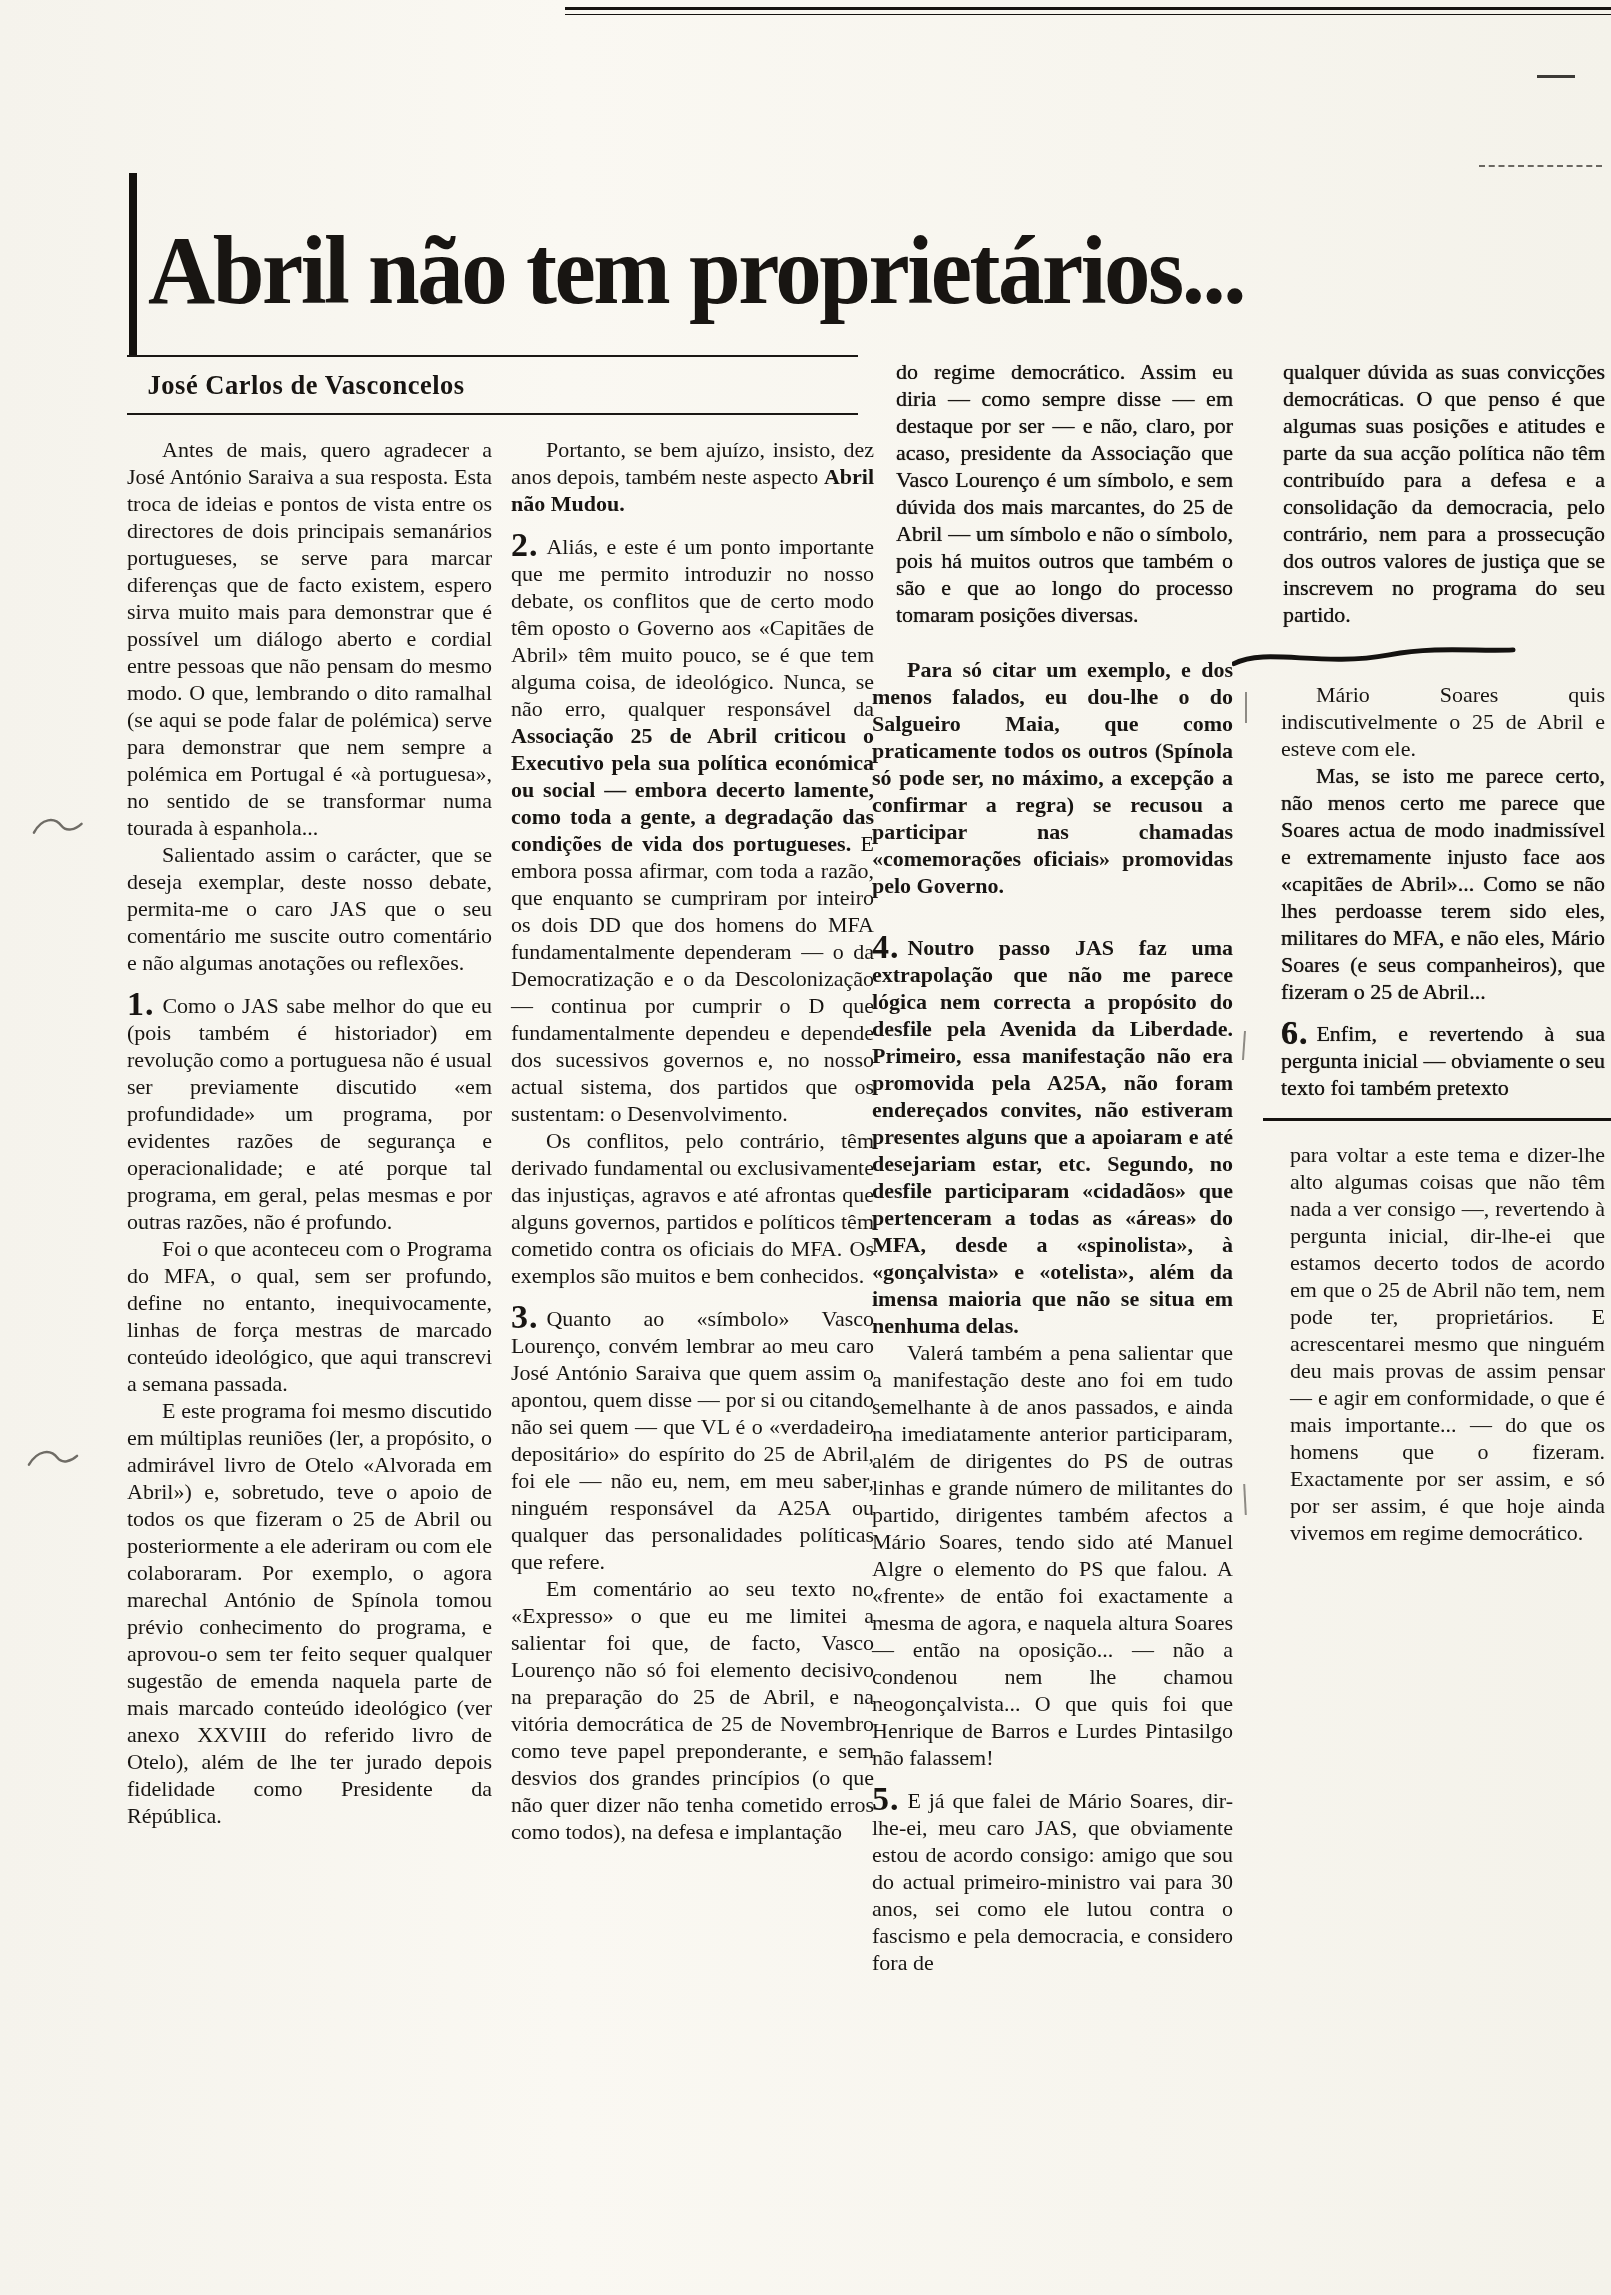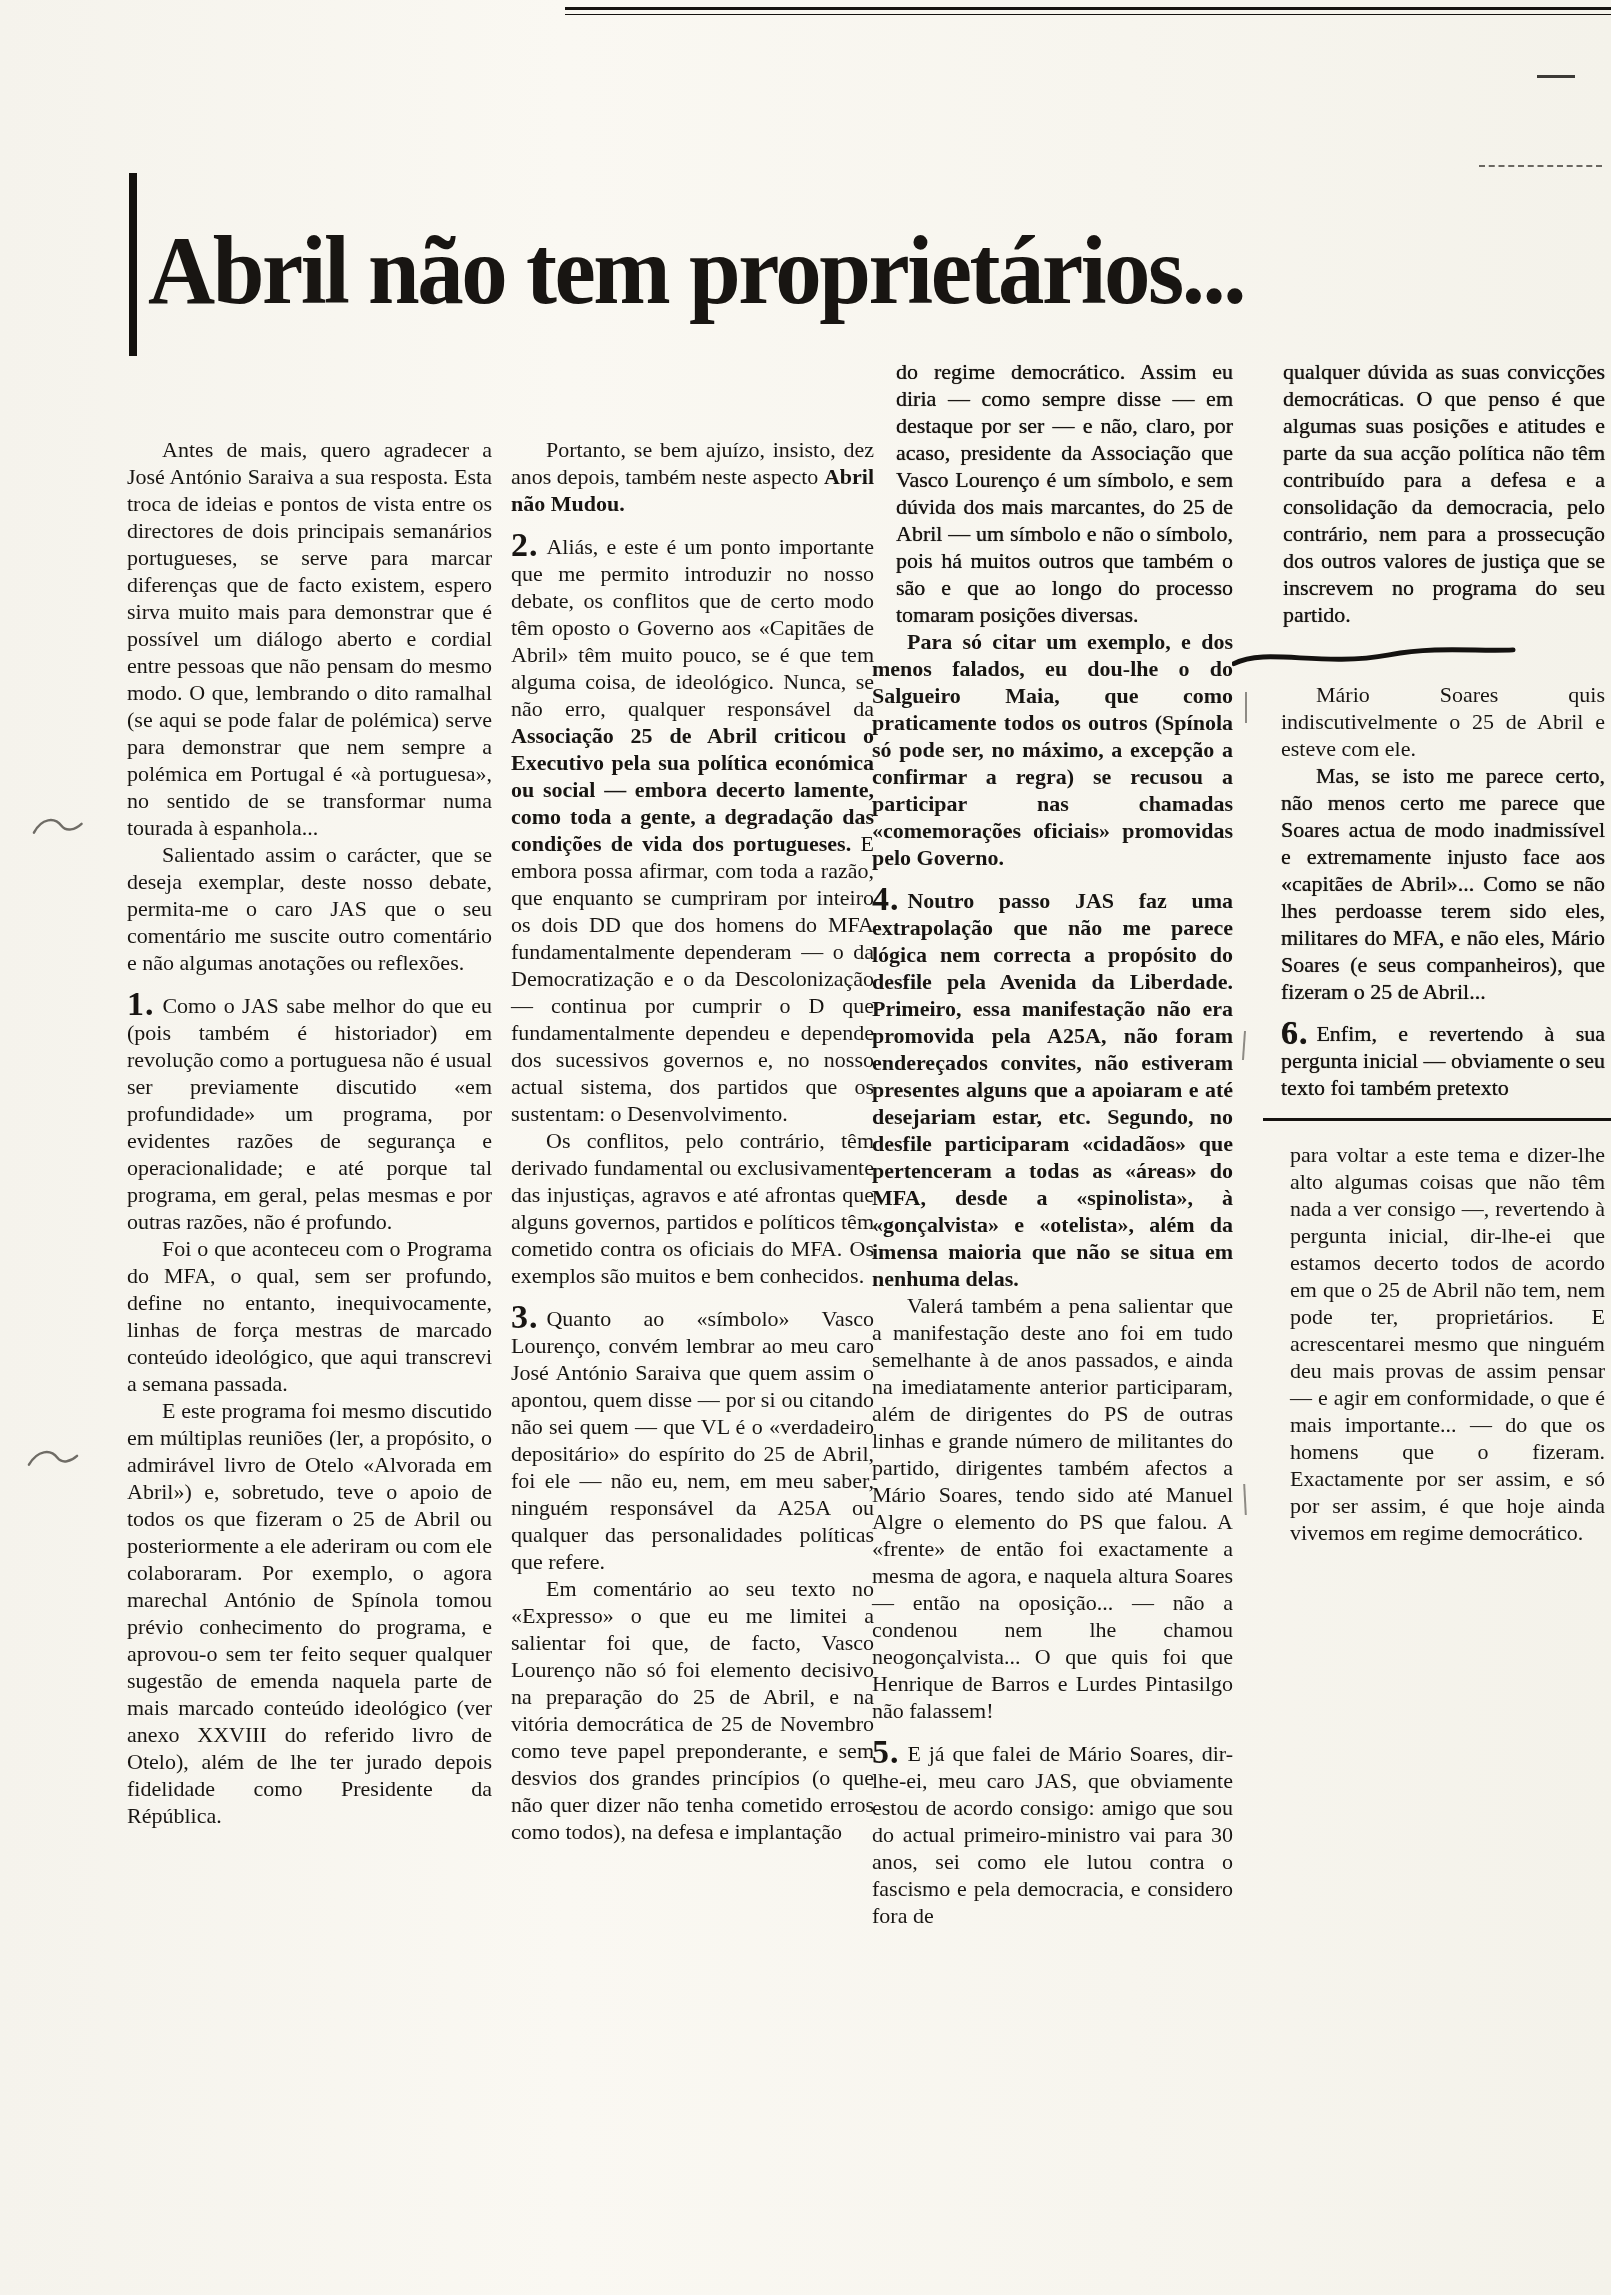--- a/index.html
+++ b/index.html
@@ -35,21 +35,21 @@
     position:absolute; font-size:22px; line-height:27px;
     text-align:justify; hyphens:auto; -webkit-hyphens:auto;
   }
   .col1 { left:127px;  top:436px; width:365px; }
   .col2 { left:511px; top:436px; width:363px; }
   .col3 { left:872px; top:358px; width:361px; }
   .col4 { left:1259px; top:358px; width:346px; }
   .para { text-indent:35px; }
   .para.noindent { text-indent:0; }
   .para.sec { text-indent:0; margin-top:8.8px; }
-  .para.b { font-weight:bold; }
+  .para.b { font-weight:bold;margin-top:28px; }
   .dark { text-shadow:0 0 0.7px currentColor;margin-left:24px; }
   .boldspan { font-weight:bold; }
   .secnum {
     font-size:34px; font-weight:bold; line-height:1;
     padding-right:7.9px; position:relative; top:2.5px; letter-spacing:1px;
   }
   .shifted { margin-left:22px; }
   .swoosh-wrap { margin:13.8px 0 7.9px -27px; height:31px; }
   .col4-rule { border-top:3.4px solid #15120f; margin:16.7px -5.9px 19.7px 3.9px; }
   .final-block { margin-left:31px; }
@@ -61,20 +61,23 @@
 
 <div class="page">
 
   <div class="top-rule"></div>
   <div class="mark-dash1"></div>
   <div class="mark-dash2"></div>
 
   <div class="headline-bar"></div>
   <h1 class="headline">Abril não tem proprietários...</h1>
 
+  <div class="byline-wrap">
+    <div class="byline">José Carlos de Vasconcelos</div>
+  </div>
 
   <svg class="squig" style="left:30.5px; top:813px;" width="54" height="29.5" viewBox="0 0 110 60">
     <path d="M6,40 C22,10 48,8 62,26 C72,39 90,34 103,22" fill="none" stroke="#4d4a44" stroke-width="5" stroke-linecap="round" opacity="0.8"></path>
   </svg>
   <svg class="squig" style="left:25.5px; top:1444px;" width="54" height="29.5" viewBox="0 0 110 60">
     <path d="M6,42 C24,12 50,10 64,28 C74,41 92,35 104,24" fill="none" stroke="#4d4a44" stroke-width="5" stroke-linecap="round" opacity="0.8"></path>
   </svg>
 
   <div class="scan-mark" style="left:1245px; top:692px; height:30.5px;"></div>
   <div class="scan-mark" style="left:1243px; top:1031px; height:28.5px; transform:rotate(4deg);"></div>

